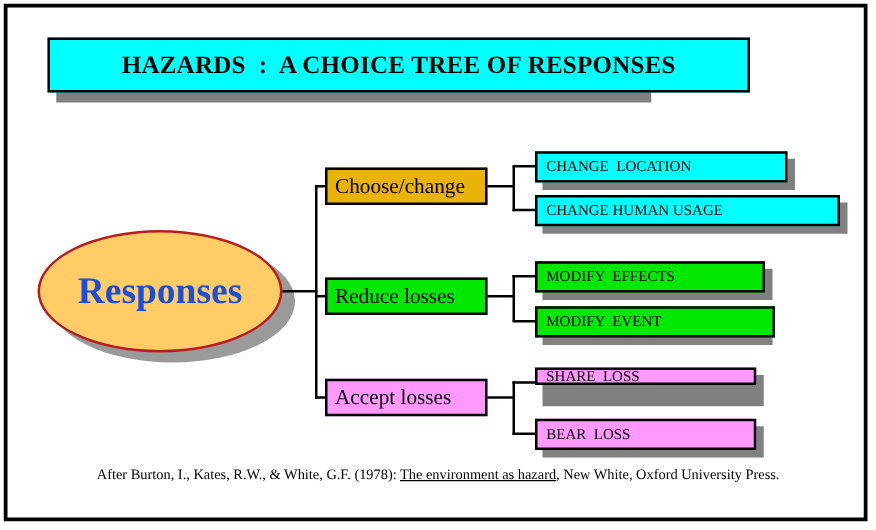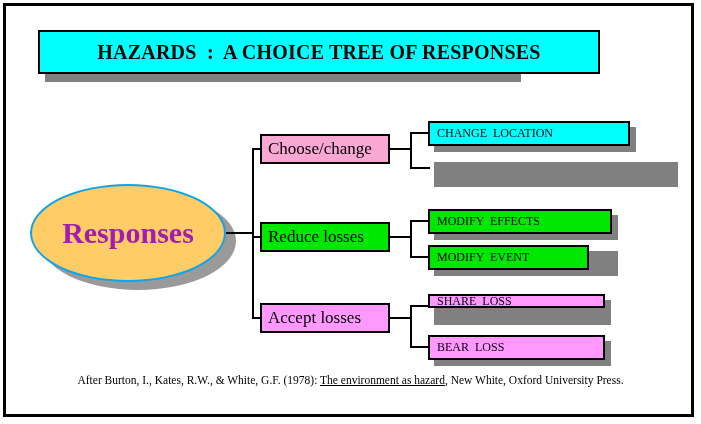--- a/index.html
+++ b/index.html
@@ -64,53 +64,53 @@
     left: 40px; top: 192px;
     width: 196px; height: 98px;
     background: #9a9a9a;
     border-radius: 50%;
   }
   .ellipse {
     position: absolute;
     left: 30px; top: 184px;
     width: 196px; height: 98px;
     background: #ffcc66;
-    border: 2px solid #0ea5e9;
+    border: 2px solid #b91c1c;
     border-radius: 50%;
     box-sizing: border-box;
     display: flex;
     align-items: center;
     justify-content: center;
     font-weight: bold;
     font-size: 30px;
-    color: #a21caf;
+    color: #1d4ed8;
   }
 
   
   .mid {
     font-size: 17px;
     padding-left: 6px;
     padding-right: 6px;
     justify-content: flex-start;
   }
-  .mid-1 { left: 260px; top: 134px; width: 130px; height: 30px; background: #f9a8d4; }
+  .mid-1 { left: 260px; top: 134px; width: 130px; height: 30px; background: #eab308; }
   .mid-2 { left: 260px; top: 222px; width: 130px; height: 30px; background: #00e800; }
   .mid-3 { left: 260px; top: 303px; width: 130px; height: 30px; background: #ff99ff; }
 
   
   .leaf {
     font-size: 12px;
     padding-left: 7px;
     padding-right: 0;
     justify-content: flex-start;
   }
   .leaf-1 { left: 428px; top: 121px; width: 202px; height: 25px; background: #00ffff; }
   .leaf-2 { left: 428px; top: 156px; width: 244px; height: 25px; background: #00ffff; }
   .leaf-3 { left: 428px; top: 209px; width: 184px; height: 25px; background: #00e800; }
-  .leaf-4 { left: 428px; top: 245px; width: 161px; height: 25px; background: #00e800; }
+  .leaf-4 { left: 428px; top: 245px; width: 192px; height: 25px; background: #00e800; }
   .leaf-5 { left: 428px; top: 294px; width: 177px; height: 14px; background: #ff99ff; }
   .leaf-6 { left: 428px; top: 335px; width: 177px; height: 25px; background: #ff99ff; }
 
   
   .line-h {
     position: absolute;
     background: #000000;
     height: 2px;
   }
   .line-v {
@@ -167,20 +167,21 @@
 
   <div class="line-h" style="left:390px; top:317px; width:22px;"></div>
   <div class="line-v" style="left:410px; top:305px; height:43px;"></div>
   <div class="line-h" style="left:410px; top:305px; width:20px;"></div>
   <div class="line-h" style="left:410px; top:346px; width:20px;"></div>
 
   <div class="shadow" style="left:434px; top:127px; width:202px; height:25px;"></div>
   <div class="box leaf leaf-1">CHANGE  LOCATION</div>
 
   <div class="shadow" style="left:434px; top:162px; width:244px; height:25px;"></div>
+  <div class="box leaf leaf-2">CHANGE HUMAN USAGE</div>
 
   <div class="shadow" style="left:434px; top:215px; width:184px; height:25px;"></div>
   <div class="box leaf leaf-3">MODIFY  EFFECTS</div>
 
   <div class="shadow" style="left:434px; top:251px; width:184px; height:25px;"></div>
   <div class="box leaf leaf-4">MODIFY  EVENT</div>
 
   <div class="shadow" style="left:434px; top:300px; width:177px; height:25px;"></div>
   <div class="box leaf leaf-5">SHARE  LOSS</div>
 

